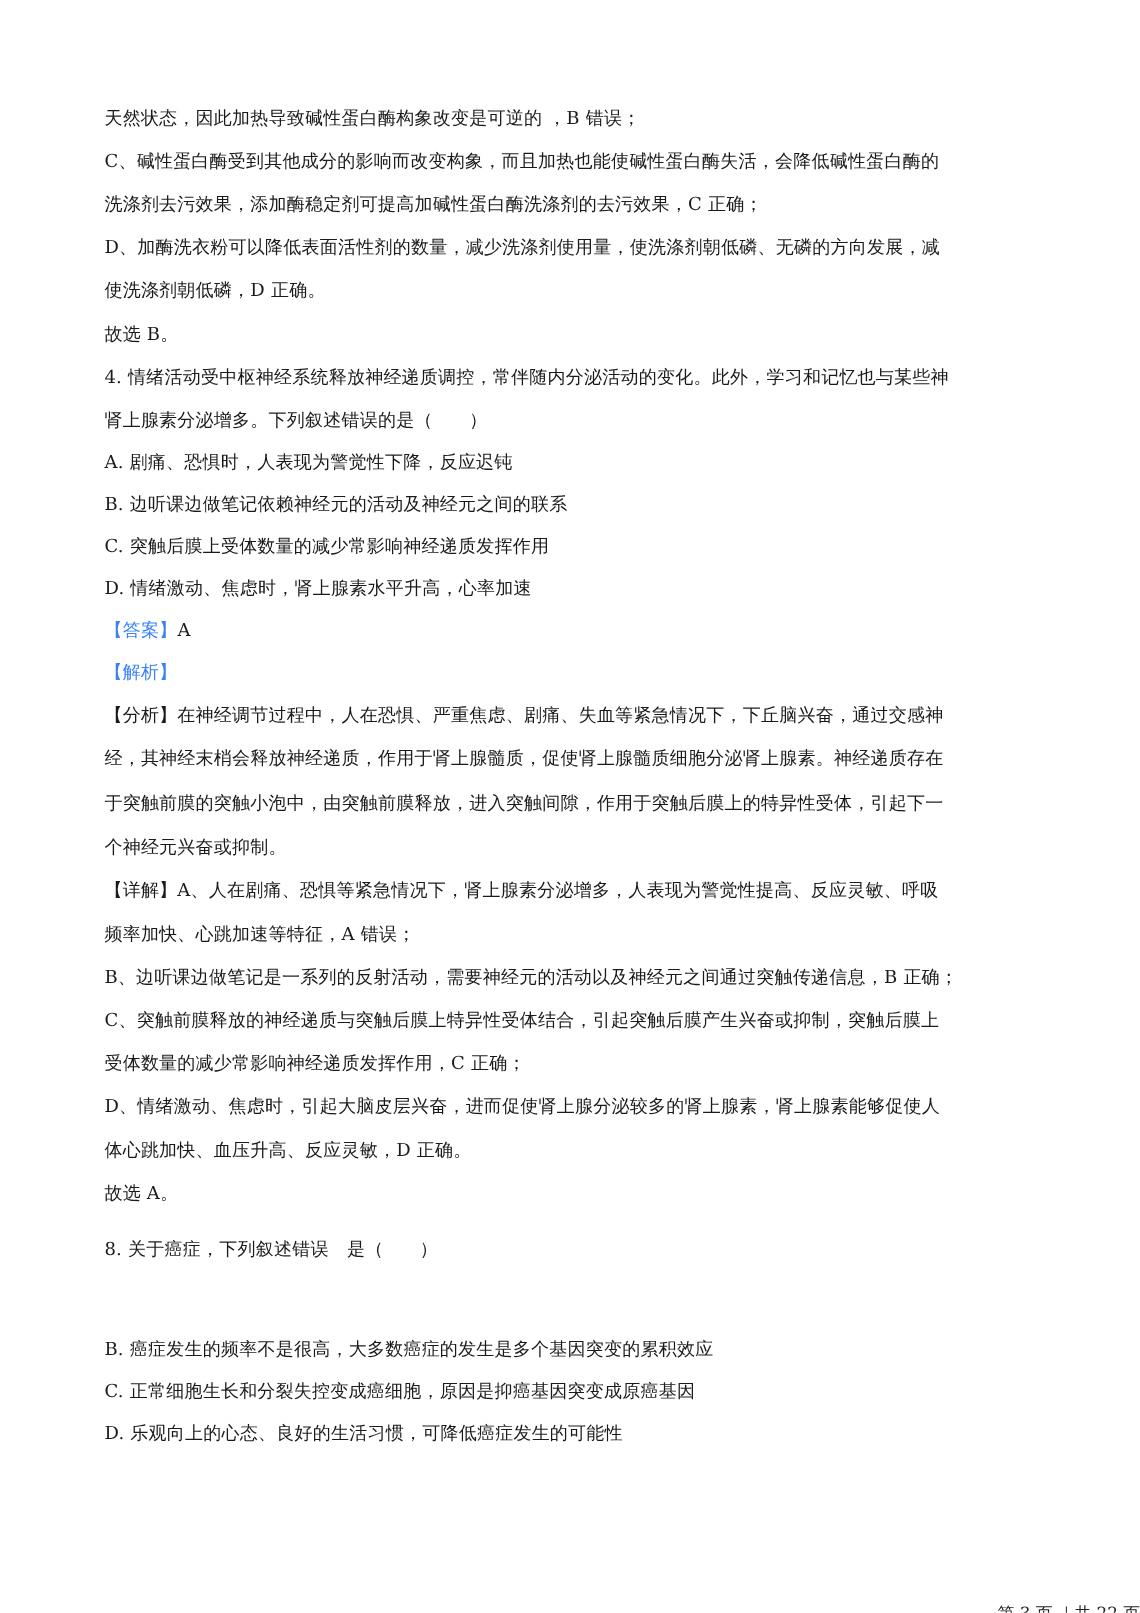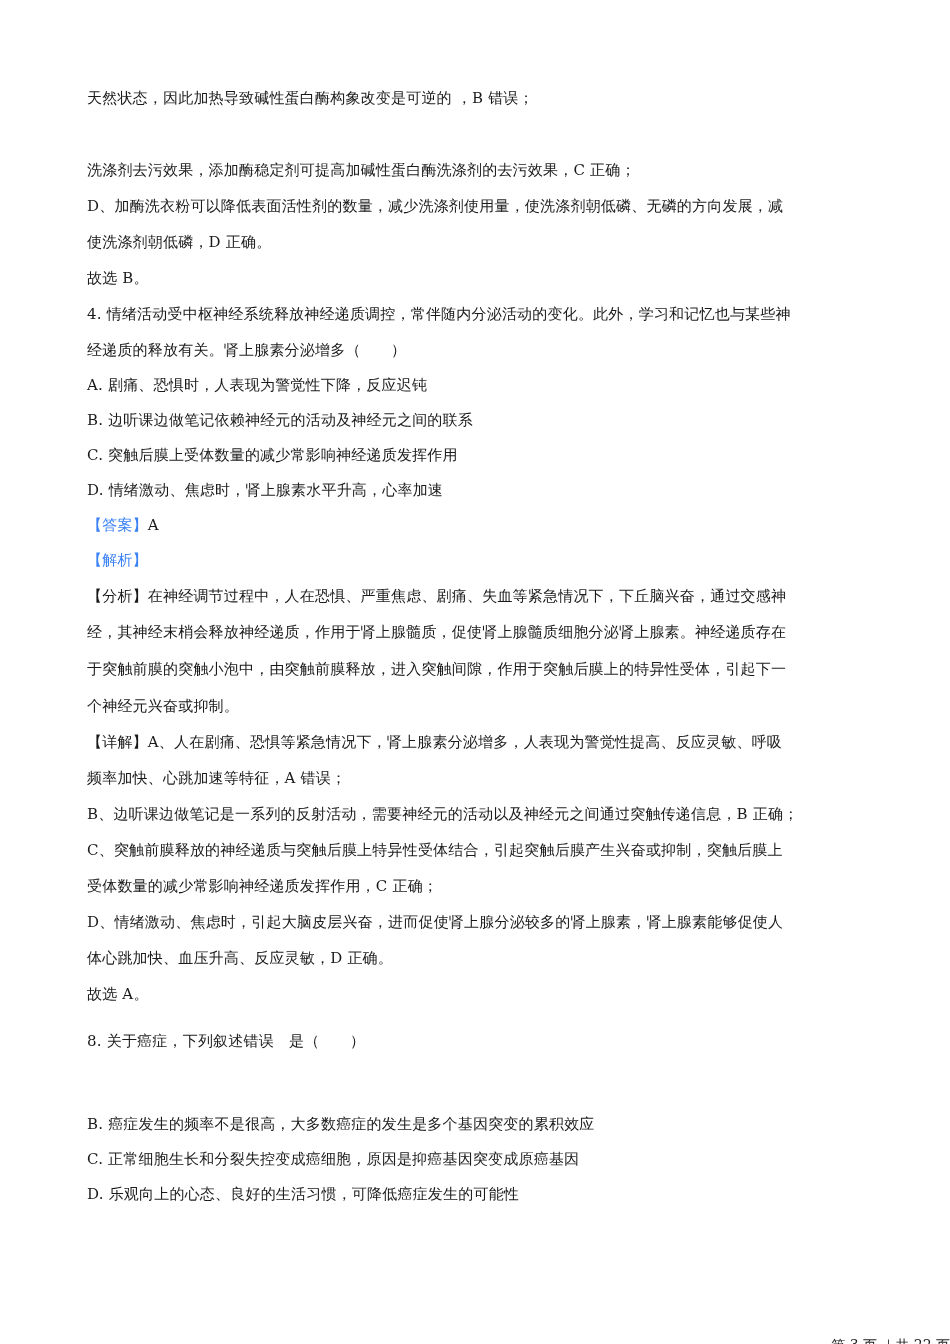--- a/index.html
+++ b/index.html
@@ -40,27 +40,28 @@
       line-height: 18px;
       color: #222;
     }
   </style>
 </head>
 <body>
 
 <div class="page">
 
   <div class="line" style="top:76px">天然状态，因此加热导致碱性蛋白酶构象改变是可逆的 ，B 错误；</div>
+  <div class="line" style="top:112px">C、碱性蛋白酶受到其他成分的影响而改变构象，而且加热也能使碱性蛋白酶失活，会降低碱性蛋白酶的</div>
   <div class="line" style="top:148px">洗涤剂去污效果，添加酶稳定剂可提高加碱性蛋白酶洗涤剂的去污效果，C 正确；</div>
   <div class="line" style="top:184px">D、加酶洗衣粉可以降低表面活性剂的数量，减少洗涤剂使用量，使洗涤剂朝低磷、无磷的方向发展，减</div>
   <div class="line" style="top:220px">使洗涤剂朝低磷，D 正确。</div>
   <div class="line" style="top:256px">故选 B。</div>
 
   <div class="line" style="top:292px">4. 情绪活动受中枢神经系统释放神经递质调控，常伴随内分泌活动的变化。此外，学习和记忆也与某些神</div>
-  <div class="line" style="top:328px">经递质的释放有关。肾上腺素分泌增多（　　）</div>
+  <div class="line" style="top:328px">肾上腺素分泌增多。下列叙述错误的是（　　）</div>
   <div class="line" style="top:363px">A. 剧痛、恐惧时，人表现为警觉性下降，反应迟钝</div>
   <div class="line" style="top:398px">B. 边听课边做笔记依赖神经元的活动及神经元之间的联系</div>
   <div class="line" style="top:433px">C. 突触后膜上受体数量的减少常影响神经递质发挥作用</div>
   <div class="line" style="top:468px">D. 情绪激动、焦虑时，肾上腺素水平升高，心率加速</div>
 
   <div class="line" style="top:503px">
     <span class="blue">【答案】</span><span>A</span>
   </div>
   <div class="line" style="top:538px">
     <span class="blue">【解析】</span>

